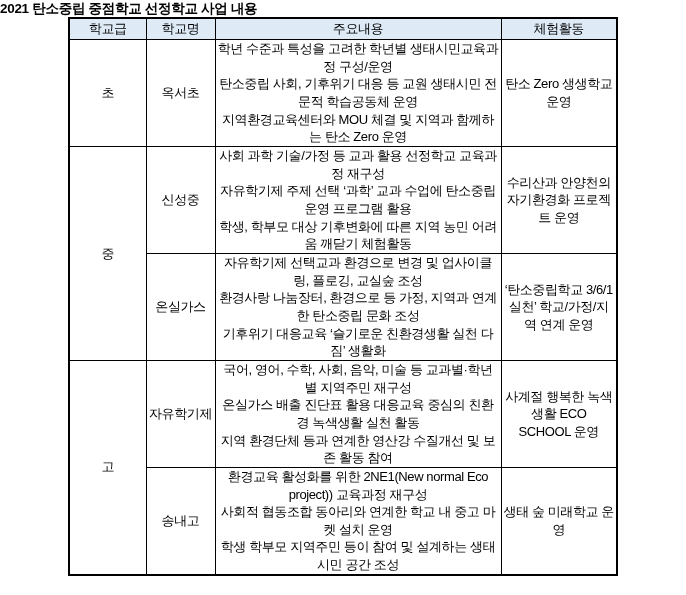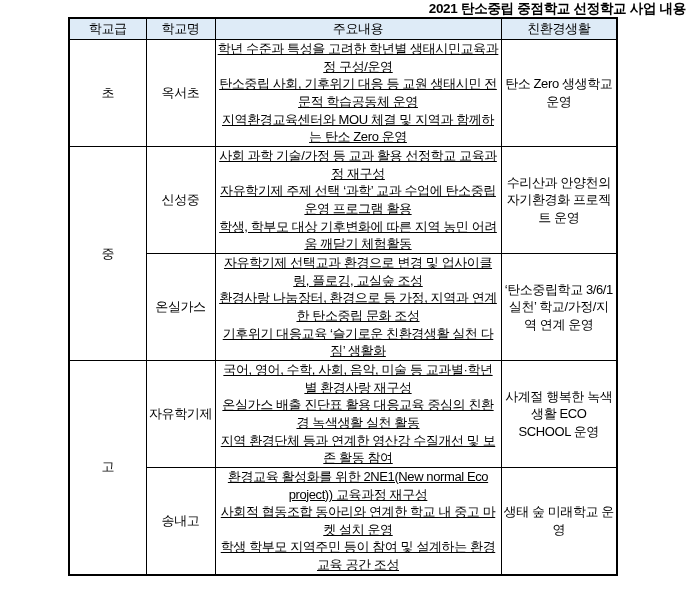--- a/index.html
+++ b/index.html
@@ -8,28 +8,27 @@
     background: #ffffff;
   }
   body {
     width: 686px;
     height: 595px;
     font-family: "Liberation Sans", "DejaVu Sans", sans-serif;
     color: #000000;
     overflow: hidden;
   }
   .page-title {
-    text-align: right;
+    text-align: left;
     font-weight: bold;
     font-size: 13.5px;
     line-height: 16px;
     padding-top: 1px;
     height: 16px;
     letter-spacing: -0.3px;
-    padding-left: 19px;
   }
   table.school-table {
     border-collapse: collapse;
     table-layout: fixed;
     margin-left: 68px;
     width: 548px;
     border: 2px solid #000000;
   }
   .school-table th,
   .school-table td {
@@ -48,41 +47,40 @@
     background: #DEEBF7;
     height: 20px;
     line-height: 20px;
   }
   .school-table tbody tr {
     height: 107px;
   }
   .content-cell p {
     margin: 0;
     text-align: center;
-    text-decoration: underline;
   }
 </style>
 </head>
 <body>
 
 <div class="page-title">2021 탄소중립 중점학교 선정학교 사업 내용</div>
 
 <table class="school-table">
   <colgroup>
     <col style="width:77px">
     <col style="width:69px">
     <col style="width:286px">
     <col style="width:116px">
   </colgroup>
   <thead>
     <tr>
       <th>학교급</th>
       <th>학교명</th>
       <th>주요내용</th>
-      <th>친환경생활</th>
+      <th>체험활동</th>
     </tr>
   </thead>
   <tbody>
     <tr>
       <td rowspan="1">초</td>
       <td>옥서초</td>
       <td class="content-cell">
         <p>학년 수준과 특성을 고려한 학년별 생태시민교육과정 구성/운영</p>
         <p>탄소중립 사회, 기후위기 대응 등 교원 생태시민 전문적 학습공동체 운영</p>
         <p>지역환경교육센터와 MOU 체결 및 지역과 함께하는 탄소 Zero 운영</p>
@@ -105,29 +103,29 @@
         <p>자유학기제 선택교과 환경으로 변경 및 업사이클링, 플로깅, 교실숲 조성</p>
         <p>환경사랑 나눔장터, 환경으로 등 가정, 지역과 연계한 탄소중립 문화 조성</p>
         <p>기후위기 대응교육 ‘슬기로운 친환경생활 실천 다짐’ 생활화</p>
       </td>
       <td>‘탄소중립학교 3/6/1 실천’ 학교/가정/지역 연계 운영</td>
     </tr>
     <tr>
       <td rowspan="2">고</td>
       <td>자유학기제</td>
       <td class="content-cell">
-        <p>국어, 영어, 수학, 사회, 음악, 미술 등 교과별·학년별 환경사랑 재구성</p>
+        <p>국어, 영어, 수학, 사회, 음악, 미술 등 교과별·학년별 지역주민 재구성</p>
         <p>온실가스 배출 진단표 활용 대응교육 중심의 친환경 녹색생활 실천 활동</p>
         <p>지역 환경단체 등과 연계한 영산강 수질개선 및 보존 활동 참여</p>
       </td>
       <td>사계절 행복한 녹색 생활 ECO SCHOOL 운영</td>
     </tr>
     <tr>
       <td>송내고</td>
       <td class="content-cell">
         <p>환경교육 활성화를 위한 2NE1(New normal Eco project)) 교육과정 재구성</p>
         <p>사회적 협동조합 동아리와 연계한 학교 내 중고 마켓 설치 운영</p>
-        <p>학생 학부모 지역주민 등이 참여 및 설계하는 환경교육 공간 조성</p>
+        <p>학생 학부모 지역주민 등이 참여 및 설계하는 생태시민 공간 조성</p>
       </td>
       <td>생태 숲 미래학교 운영</td>
     </tr>
   </tbody>
 </table>
 
 </body></html>

